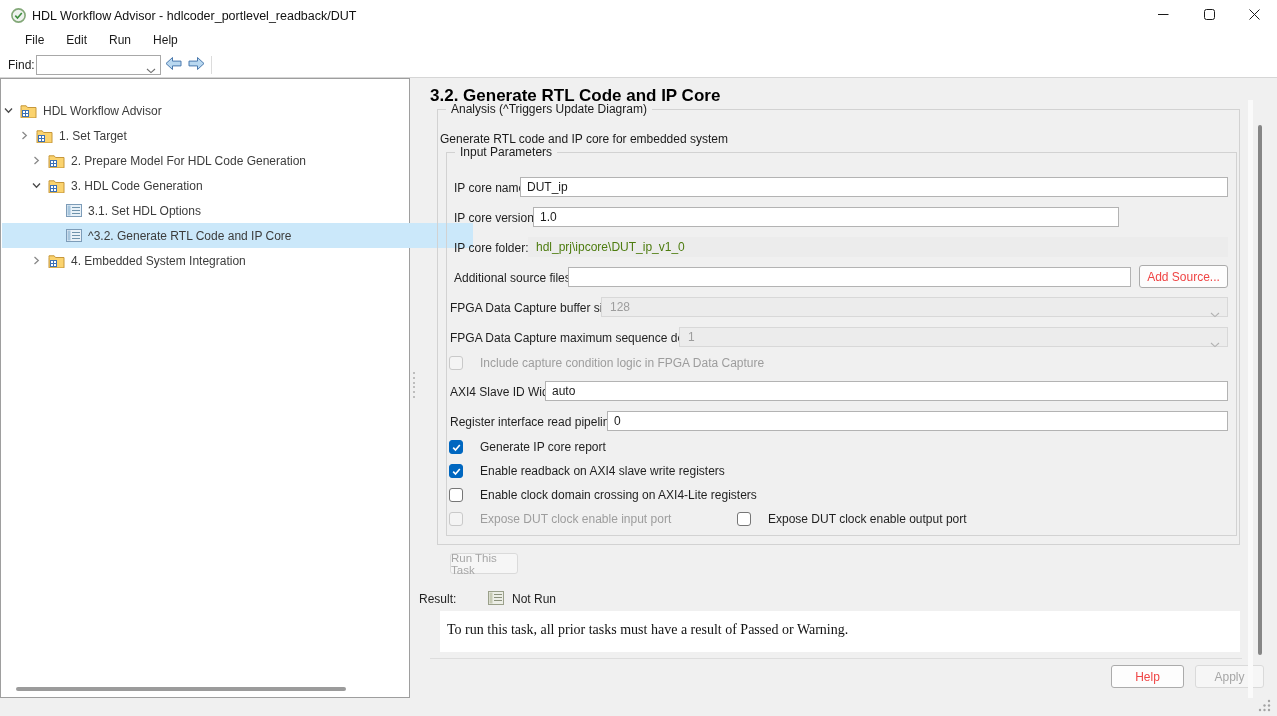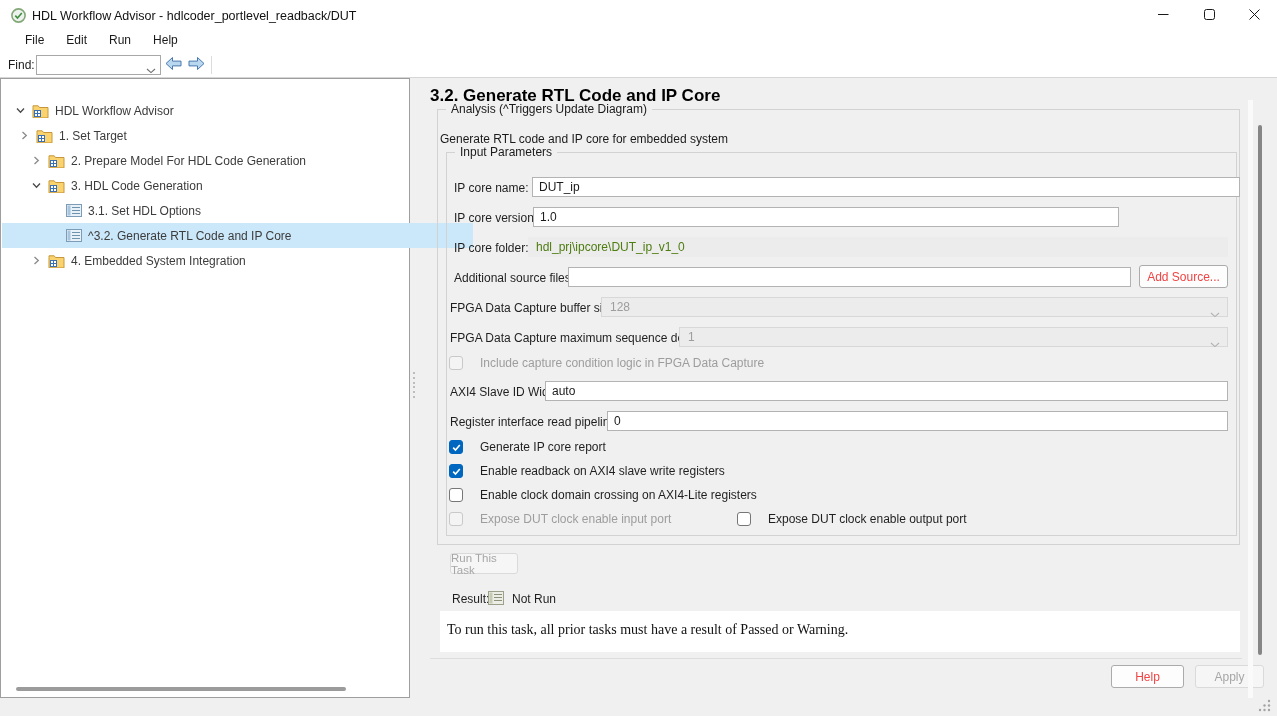--- a/index.html
+++ b/index.html
@@ -106,21 +106,21 @@
 </div>
 <div class="abs navbtn" style="left:186px">
   <span><svg width="19" height="15" viewBox="0 0 19 15">
         <path d="M10.5 1.5L17 7.5l-6.5 6v-3.6H2v-4.8h8.5z" fill="#b9d8f0" stroke="#4b79ad" stroke-width="1"></path>
       </svg></span>
 </div>
 <div class="abs tsep"></div>
 
 <div class="abs tree">
 
-  <div class="tree-row" style="top:19px;padding-left:12px">
+  <div class="tree-row" style="top:19px;padding-left:0">
     <span class="tw">
         <svg width="11" height="11">
           <path d="M2 3.5l3.5 3.8L9 3.5" stroke="#4a4a4a" fill="none" stroke-width="1.3"></path>
         </svg>
       </span>
     <span class="ticon">
         <svg width="17" height="14" viewBox="0 0 17 14">
           <path d="M1 3.5V1.8h5.2l1.3 1.7H16v10.4H1z" fill="#fbd36e" stroke="#c6973a" stroke-width="1"></path>
           <rect x="2.5" y="6.5" width="6" height="6" fill="#ffffff" stroke="#3b6fb5"></rect>
           <path d="M2.5 9.5h6M5.5 6.5v6" stroke="#3b6fb5"></path>
@@ -233,21 +233,21 @@
   <span class="legend">Analysis (^Triggers Update Diagram)</span>
 </div>
 
 <span class="abs" style="left:440px;top:132px">Generate RTL code and IP core for embedded system</span>
 
 <div class="abs fieldset" style="left:446px;top:152px;width:791px;height:384px">
   <span class="legend">Input Parameters</span>
 </div>
 
 <span class="abs flabel" style="left:454px;top:181px">IP core name:</span>
-<input class="abs tinput" style="left: 520px; top: 177px; width: 708px; margin-left: 12px;" value="DUT_ip">
+<input class="abs tinput" style="left: 520px; top: 177px; width: 708px;" value="DUT_ip">
 
 <span class="abs flabel" style="left:454px;top:211px">IP core version:</span>
 <input class="abs tinput" style="left: 533px; top: 207px; width: 586px;" value="1.0">
 
 <span class="abs flabel" style="left:454px;top:241px">IP core folder:</span>
 <div class="abs dis-field" style="left:528px;top:237px;width:700px">hdl_prj\ipcore\DUT_ip_v1_0</div>
 
 <span class="abs flabel" style="left:454px;top:271px">Additional source files:</span>
 <input class="abs tinput" style="left: 568px; top: 267px; width: 563px;" value="">
 <div class="abs btn" style="left:1139px;top:265px;width:89px;height:23px">Add Source...</div>
@@ -306,21 +306,21 @@
   <span class="cb dis"></span>
   <span class="flabel dis">Expose DUT clock enable input port</span>
 </div>
 <div class="cbrow" style="left:737px;top:512px">
   <span class="cb"></span>
   <span class="flabel">Expose DUT clock enable output port</span>
 </div>
 
 <div class="abs btn disabled" style="left:450px;top:553px;width:68px;height:21px;font-size:11.5px">Run This Task</div>
 
-<span class="abs flabel" style="left:452px;top:592px">Result:</span>
+<span class="abs flabel" style="left:419px;top:592px">Result:</span>
 <span class="abs" style="left:488px;top:591px"><svg width="16" height="14" viewBox="0 0 16 14">
       <rect x="0.5" y="0.5" width="15" height="13" fill="#eceee6" stroke="#9aa08a"></rect>
       <rect x="1.5" y="1.5" width="3" height="11" fill="#c6cab4"></rect>
       <path d="M6 3.5h8M6 6.5h8M6 9.5h8" stroke="#8b917b"></path>
     </svg></span>
 <span class="abs flabel" style="left:512px;top:592px">Not Run</span>
 
 <div class="msgbox">
   <span class="msgtext">To run this task, all prior tasks must have a result of Passed or Warning.</span>
 </div>

